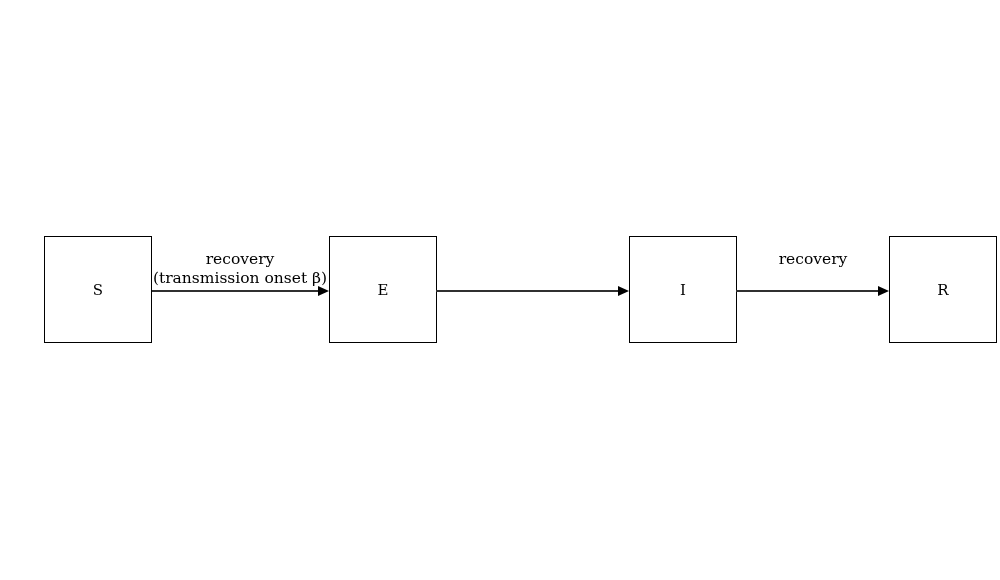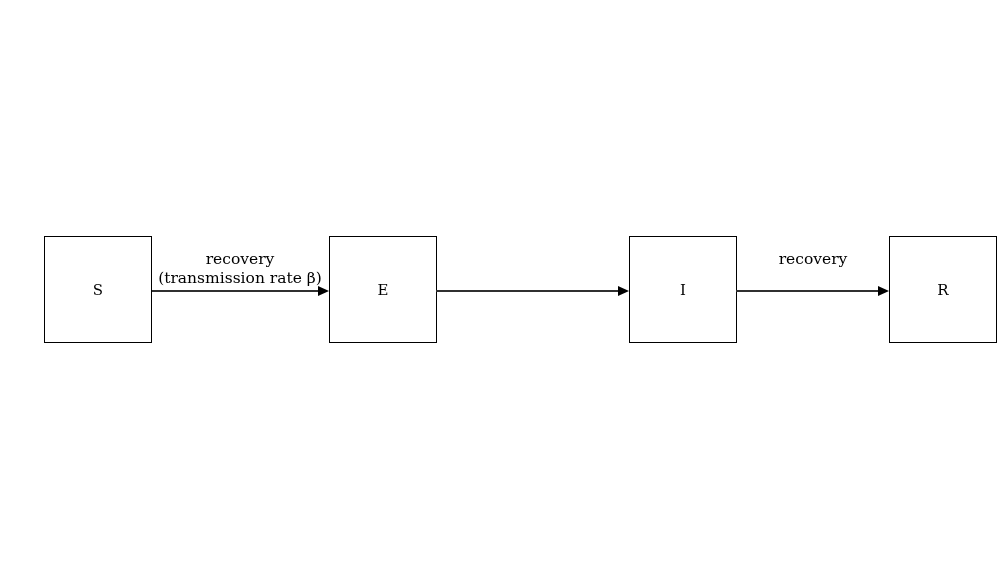--- a/index.html
+++ b/index.html
@@ -86,21 +86,21 @@
     <span>I</span>
   </div>
   <div class="node node-r">
     <span>R</span>
   </div>
 
   <div class="edge-line edge-line-1"></div>
   <div class="arrowhead arrowhead-1"></div>
   <div class="edge-label edge-label-1">
     <div>recovery</div>
-    <div>(transmission rate β)</div>
+    <div>(transmission onset β)</div>
   </div>
 
   <div class="edge-line edge-line-2"></div>
   <div class="arrowhead arrowhead-2"></div>
 
   <div class="edge-line edge-line-3"></div>
   <div class="arrowhead arrowhead-3"></div>
   <div class="edge-label edge-label-3">
     <div>recovery</div>
   </div>

